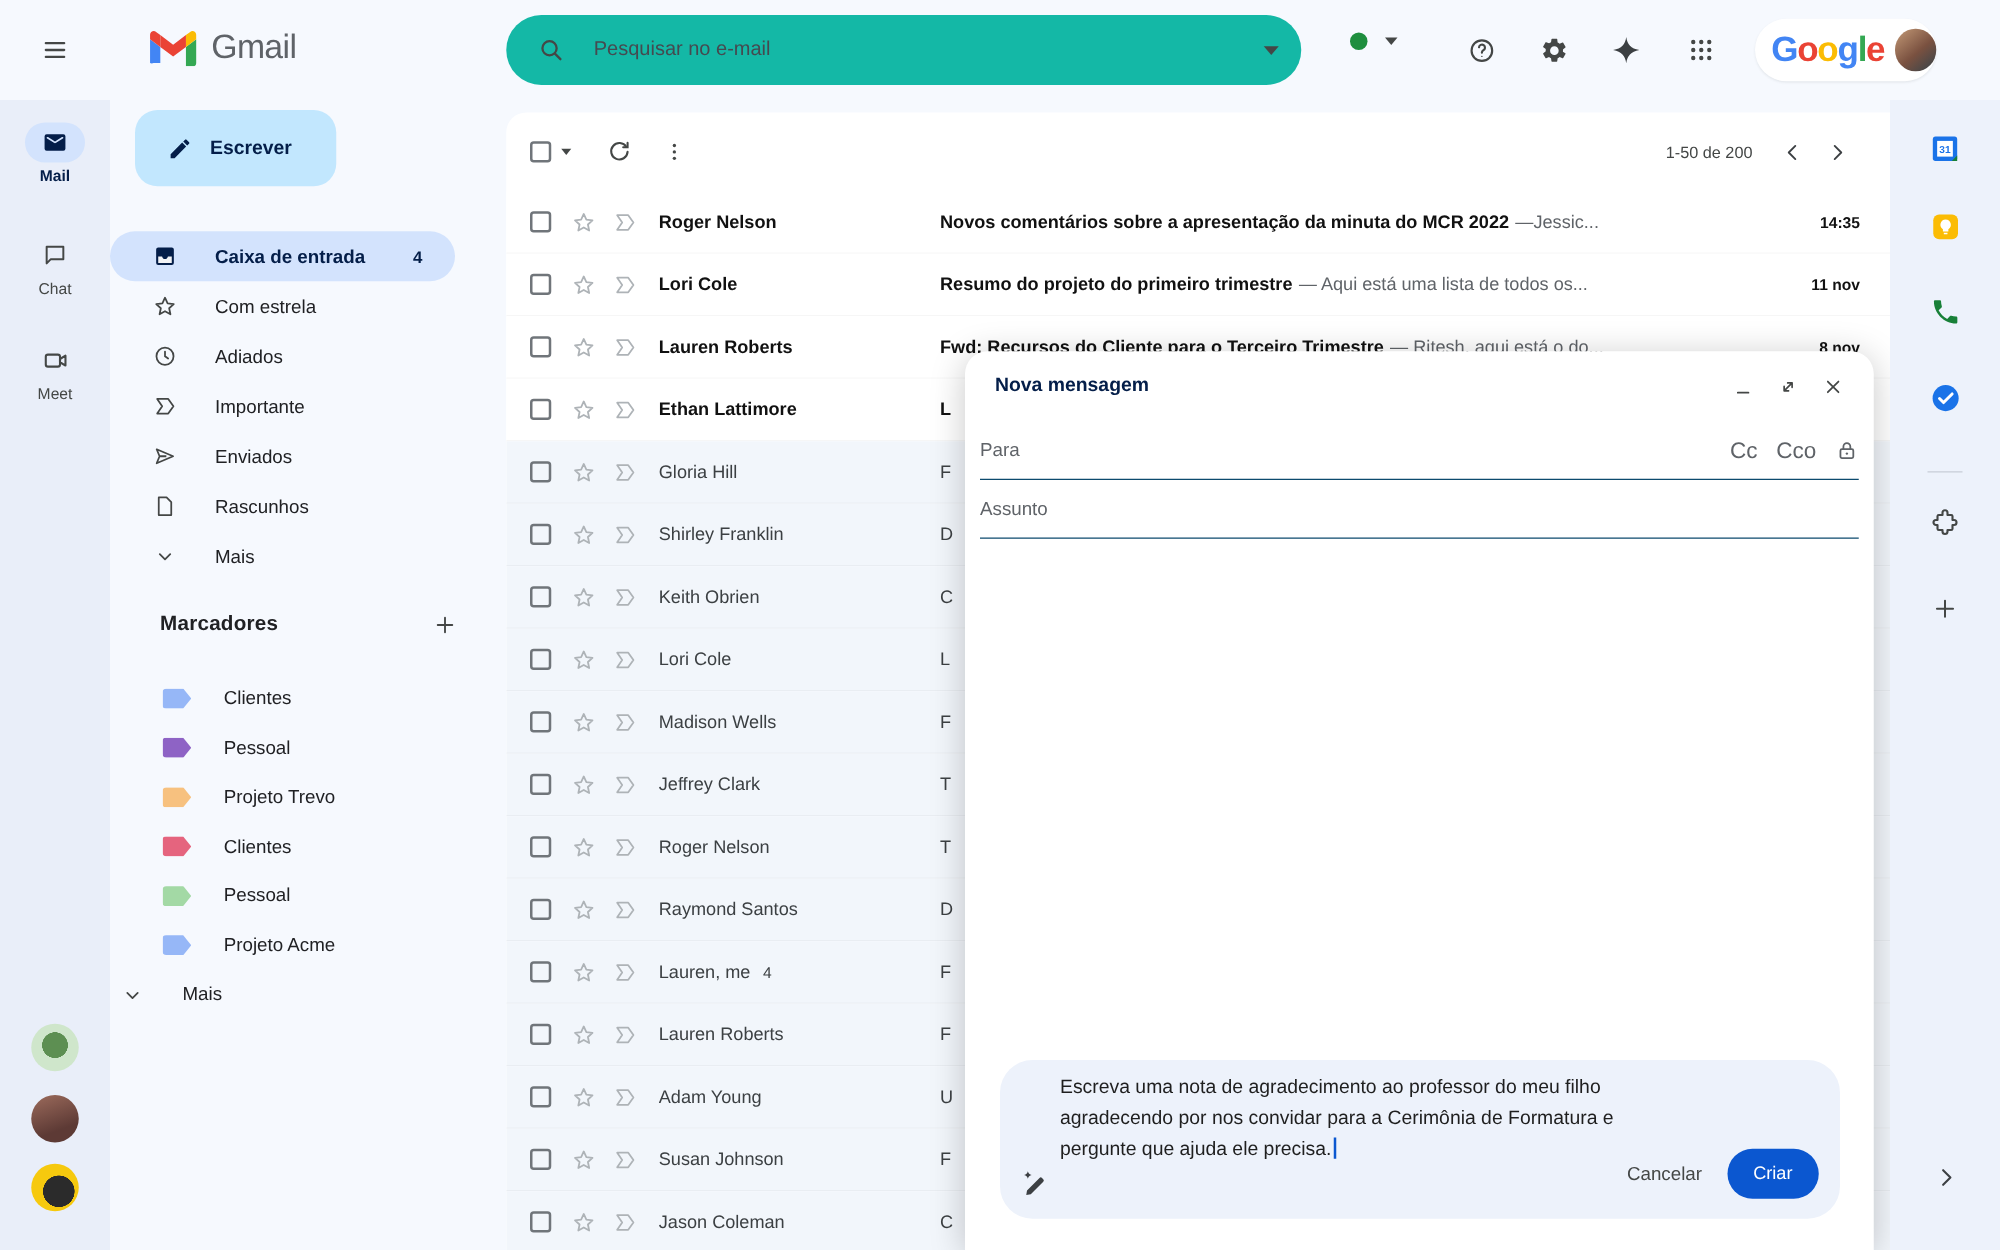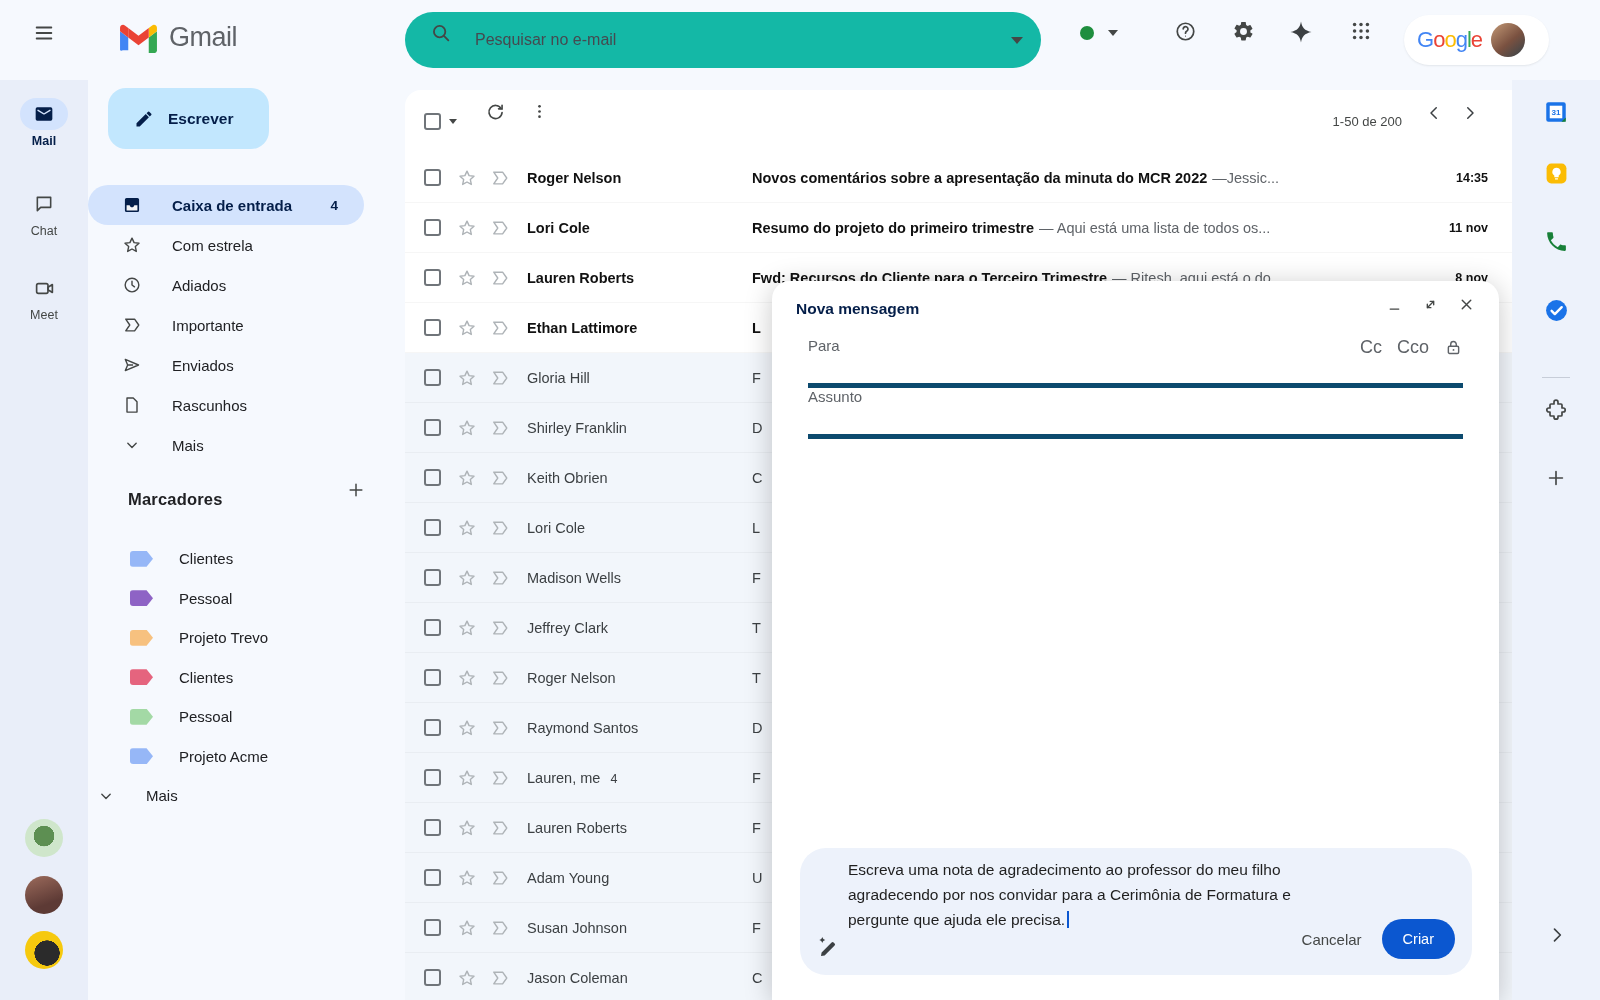--- a/index.html
+++ b/index.html
@@ -1,20 +1,20 @@
 <!DOCTYPE html>
 <html><head>
 <meta charset="utf-8">
 <style>
   html,body{margin:0;padding:0}
   body{width:1600px;height:1000px;overflow:hidden;position:relative;
        background:#f6f9fe;font-family:"Liberation Sans",sans-serif;color:#202124}
   .abs{position:absolute}
   svg{display:block}
-  .ibtn{display:flex;align-items:flex-start;justify-content:center;cursor:pointer}
+  .ibtn{display:flex;align-items:center;justify-content:center;cursor:pointer}
 
   
   #header{left:0;top:0;width:1284px;height:80px}
   #hamburger{left:26px;top:22px;width:36px;height:36px;color:#444746}
   #logo{left:118px;top:22px;display:flex;align-items:center;gap:10px}
   #logo .word{font-size:27px;color:#5f6368;letter-spacing:-.5px}
   #searchbar{left:405px;top:12px;width:636px;height:56px;border-radius:28px;background:#14b8a6;
              display:flex;align-items:center;padding:0 18px;box-sizing:border-box}
   #searchbar input{flex:1;border:none;outline:none;background:transparent;font-size:16px;
                    color:#3c4043;margin-left:14px;font-family:"Liberation Sans",sans-serif}
@@ -22,21 +22,21 @@
   .caret{width:0;height:0;border-left:6px solid transparent;border-right:6px solid transparent;
          border-top:7px solid #444746}
   #status{left:1080px;top:26px;display:flex;align-items:center;gap:14px}
   #status .dot{width:14px;height:14px;border-radius:50%}
   #status .caret{border-top-width:6px;border-left-width:5px;border-right-width:5px}
   .hicon{width:40px;height:40px;color:#444746}
   #help-btn{left:1165px;top:20px}#gear-btn{left:1223px;top:20px}
   #gem-btn{left:1281px;top:20px;color:#3c4043}#apps-btn{left:1341px;top:20px}
   #gpill{left:1404px;top:15px;width:145px;height:50px;border-radius:25px;background:#fff;
          display:flex;align-items:center;box-shadow:0 1px 2px rgba(60,64,67,.1)}
-  #gword{margin-left:13px;font-size:22px;font-weight:normal;letter-spacing:-1px}
+  #gword{margin-left:13px;font-size:28px;font-weight:bold;letter-spacing:-1px}
   #gpill .avatar{width:34px;height:34px;border-radius:50%;margin-left:9px;
          background:linear-gradient(140deg,#c49a77,#7a5140 55%,#33434b)}
 
   
   #rail{left:0;top:80px;width:88px;height:920px;background:#e9eef9}
   .rail-item{position:absolute;left:0;width:88px;text-align:center;cursor:pointer}
   .rail-pill{width:48px;height:32px;border-radius:16px;margin:0 auto;display:flex;
              align-items:center;justify-content:center;color:#444746}
   .rail-pill.sel{background:#d3e3fd;color:#041e49}
   .rail-label{font-size:12.5px;color:#444746;margin-top:4px}
@@ -96,21 +96,21 @@
   .mrow .date{font-size:12.5px;color:#444746;margin-left:12px;flex:none}
   .mrow.unread .date{font-weight:bold;color:#111}
 
   
   #compose{left:772px;top:281px;width:727px;height:719px;background:#fff;border-radius:18px 18px 0 0;
            box-shadow:0 4px 28px rgba(0,0,0,.22)}
   #compose-head{height:56px;display:flex;align-items:center;padding:0 20px 0 24px}
   #compose-title{font-size:15.5px;font-weight:bold;color:#041e49}
   #compose-ctl{margin-left:auto;display:flex;align-items:center;gap:10px}
   .wicon{width:26px;height:26px;color:#444746}
-  .crow{margin:0 36px;height:46px;display:flex;align-items:flex-start;border-bottom:5px solid #0c4a6e}
+  .crow{margin:0 12px;height:46px;display:flex;align-items:center;border-bottom:1px solid #0c4a6e}
   .crow .flabel{font-size:15px;color:#5f6368}
   #cc-cluster{margin-left:auto;display:flex;align-items:center;gap:15px}
   #cc-cluster span{font-size:18px;color:#5f6368;cursor:pointer}
   #lock-icon{width:19px;height:19px;color:#444746}
 
   
   #prompt-card{left:28px;top:567px;width:672px;height:127px;background:#edf2fb;border-radius:26px}
   #prompt-icon{position:absolute;left:15px;bottom:17px;width:24px;height:24px;color:#3c4043}
   #prompt-text{position:absolute;left:48px;top:9px;width:448px;font-size:15.5px;line-height:25px;color:#1f1f1f}
   .cursor{display:inline-block;width:2px;height:17px;background:#0b57d0;vertical-align:-3px;margin-left:2px}

